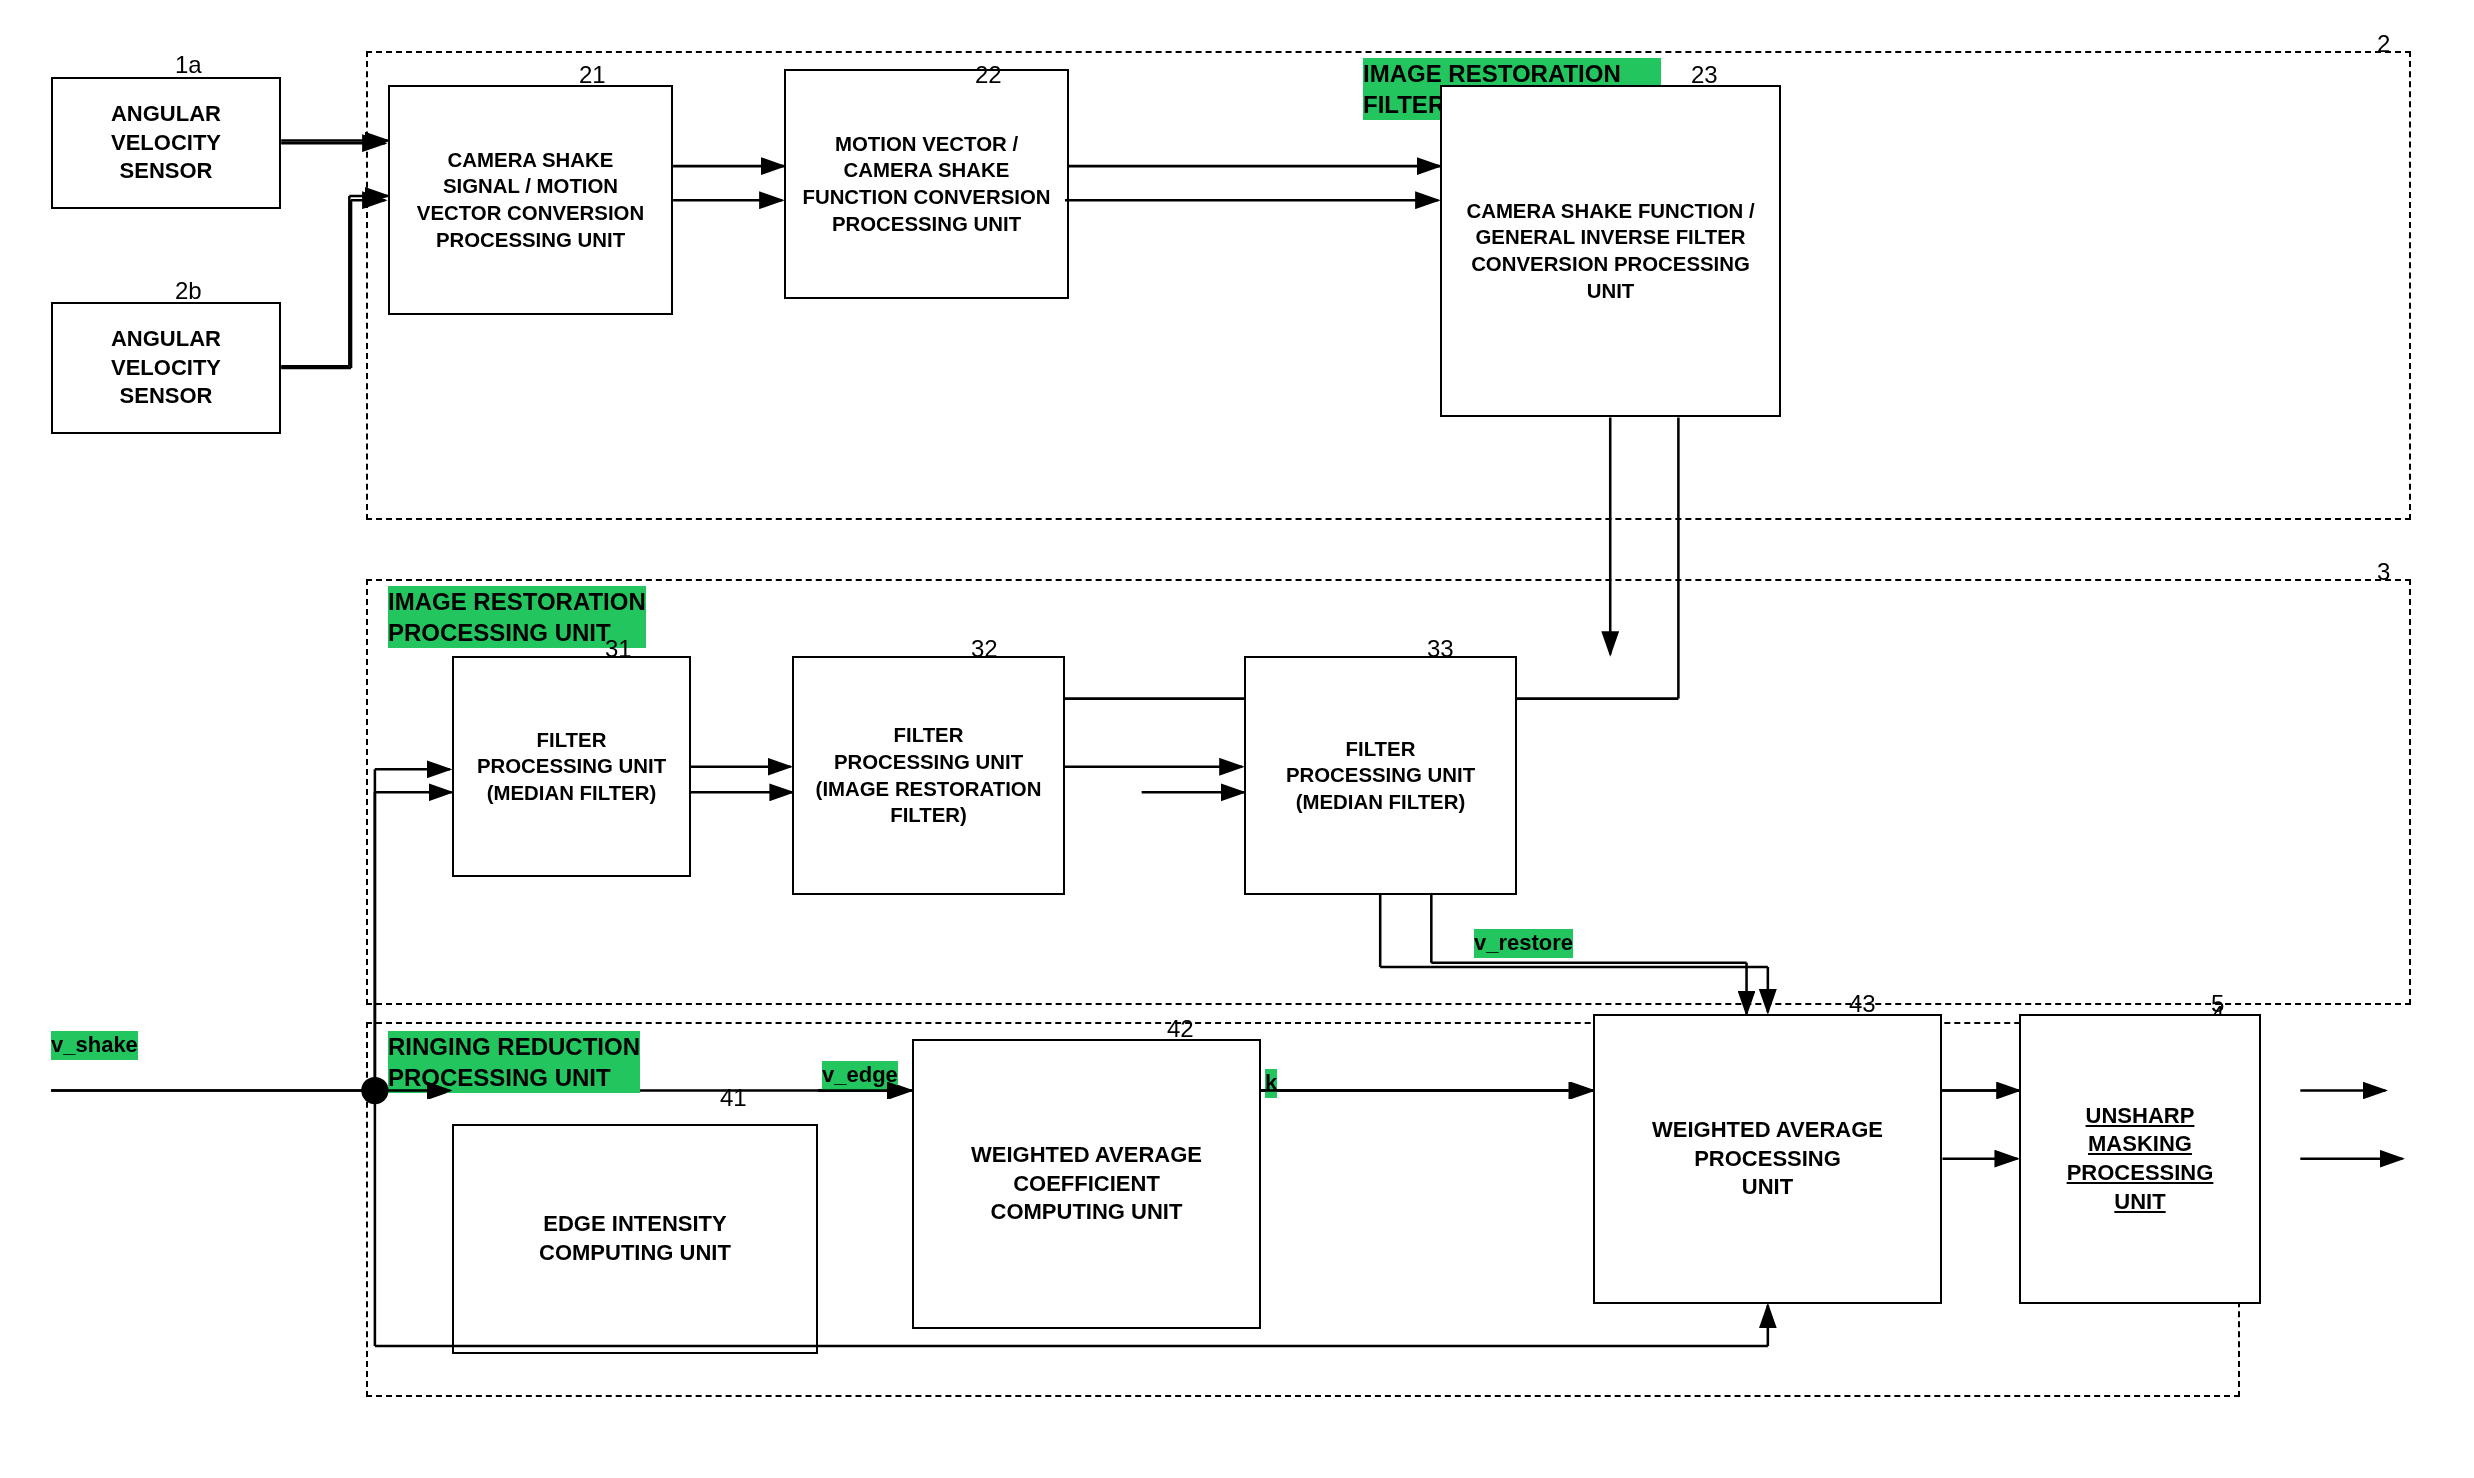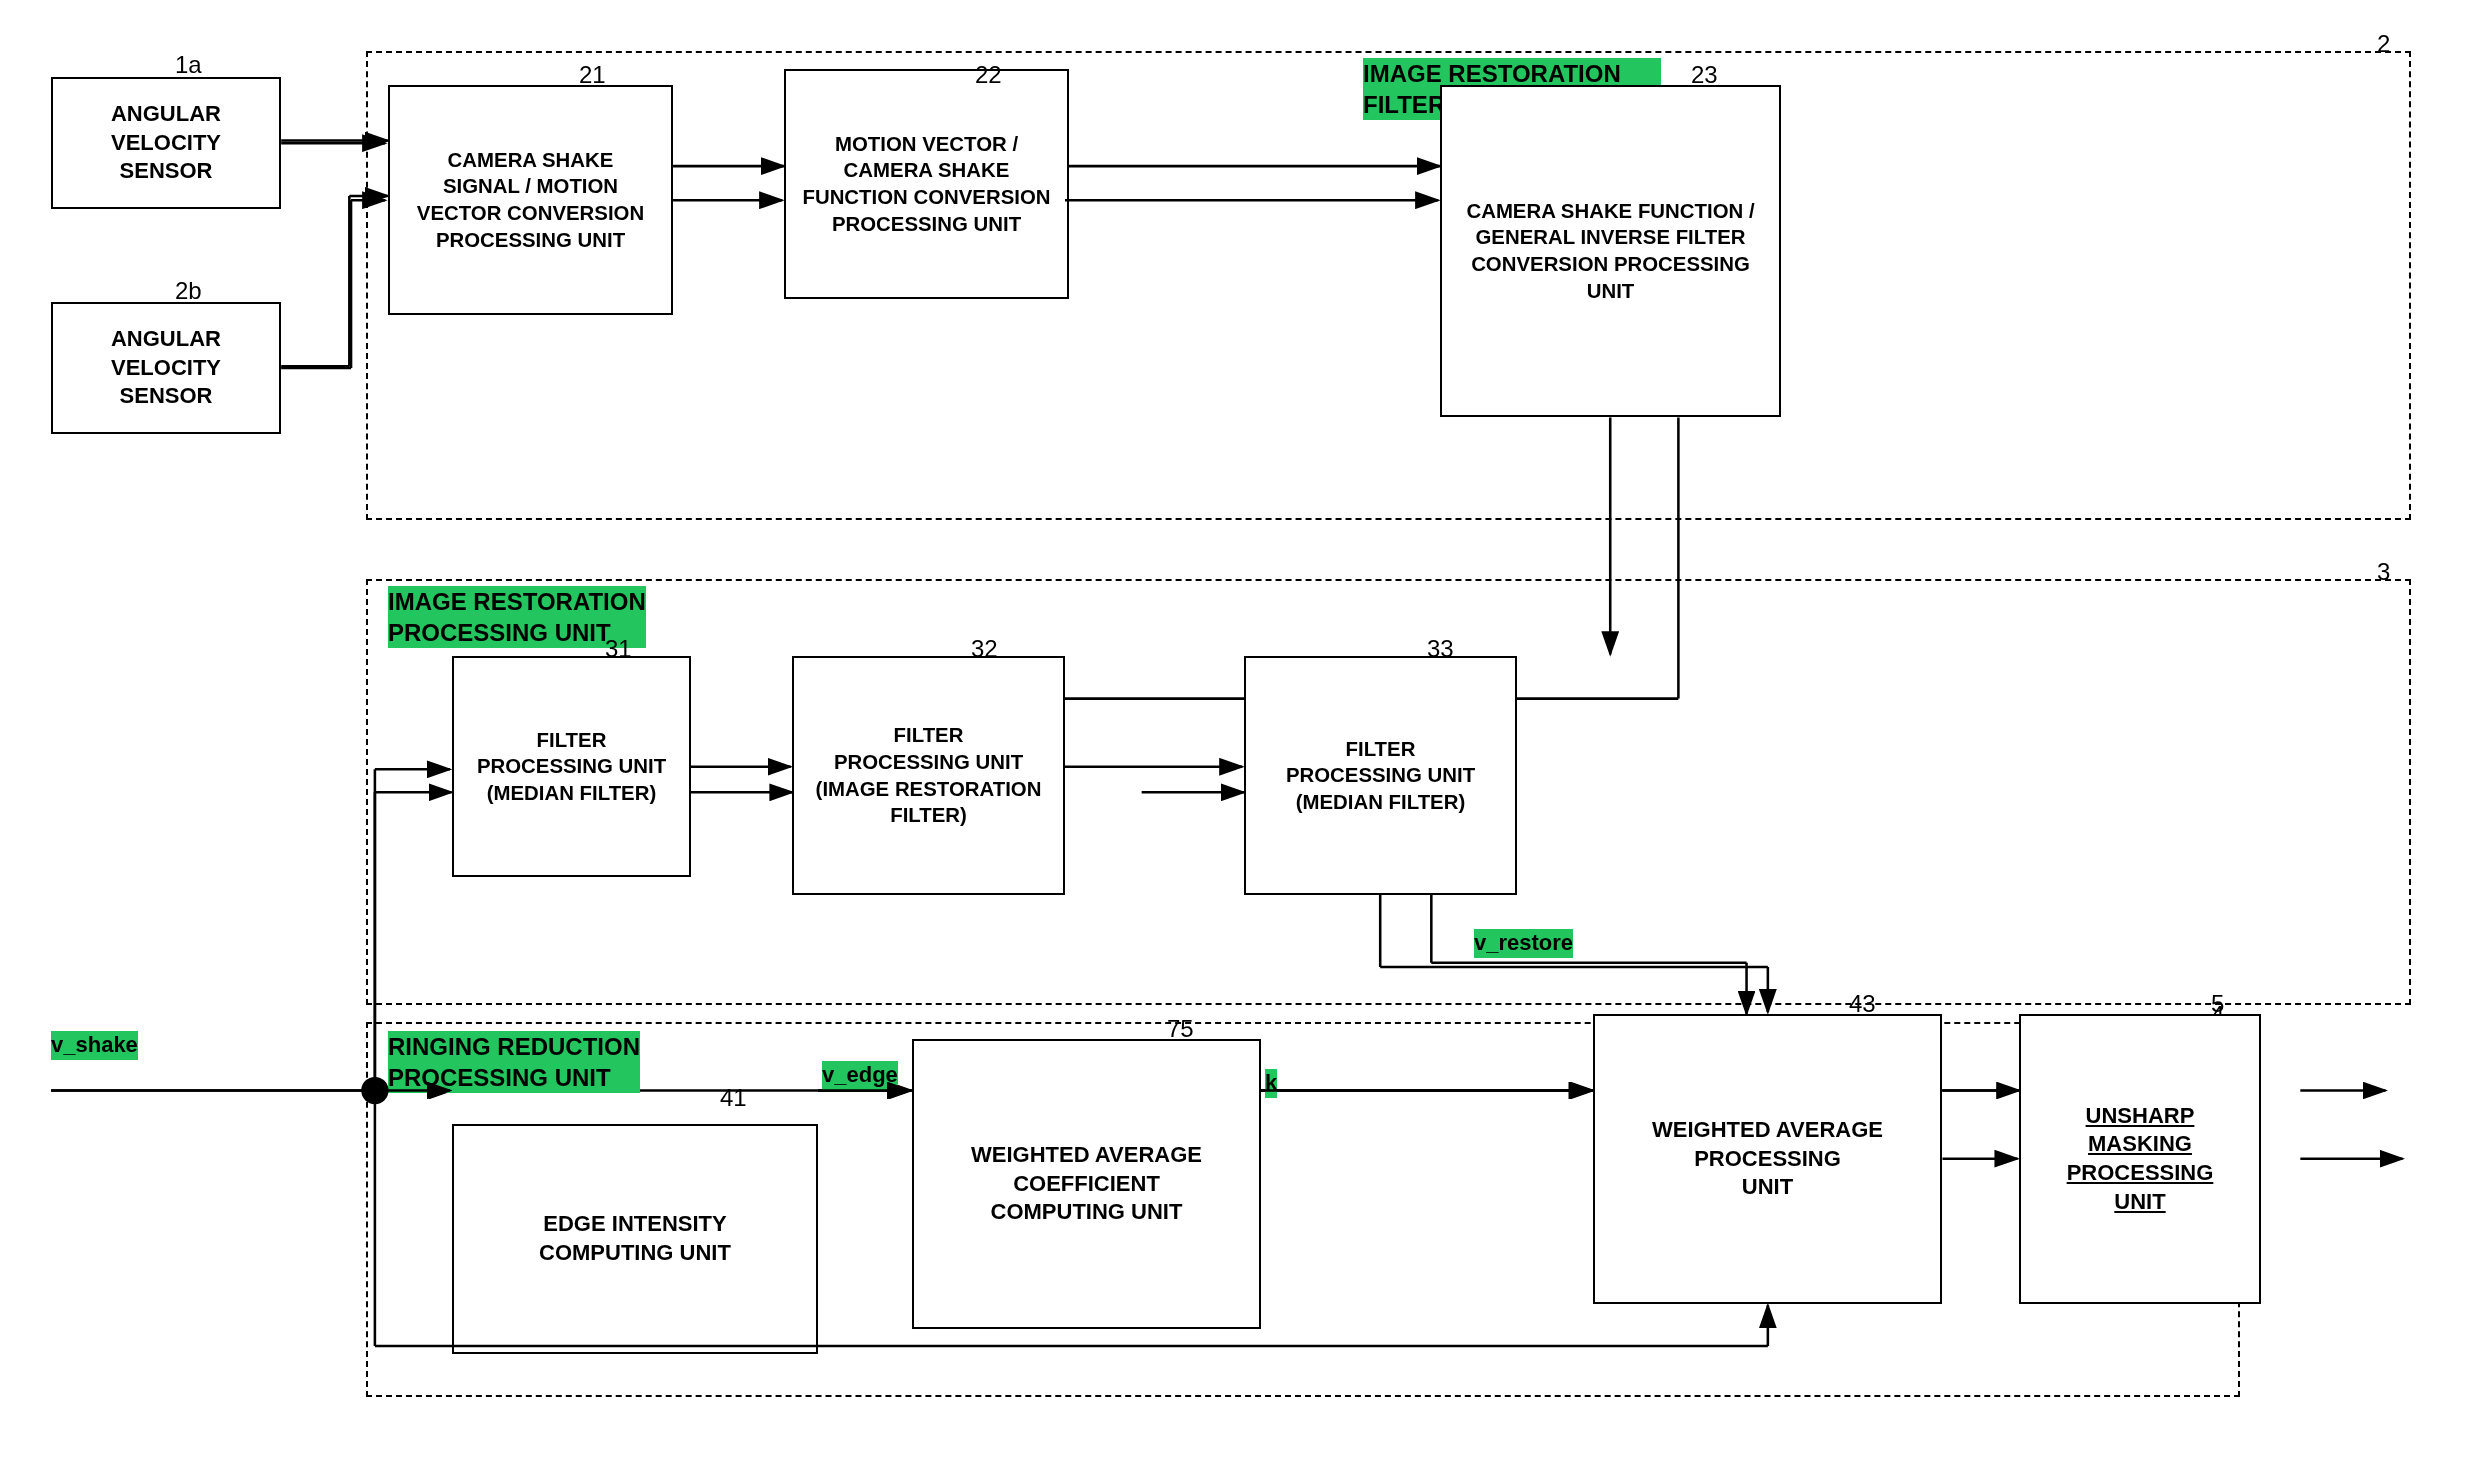--- a/index.html
+++ b/index.html
@@ -216,21 +216,21 @@
   </div>
 
   <div class="label" style="left:822px; top:1061px; font-size:22px;">
     <span>v_edge</span>
   </div>
 
   <div class="block" style="left:912px; top:1039px; width:349px; height:290px; font-size:22px;">
     <span>WEIGHTED AVERAGE<br>COEFFICIENT<br>COMPUTING UNIT</span>
   </div>
   <div class="ref-num" style="left:1167px; top:1015px;">
-    <span>75</span>
+    <span>42</span>
   </div>
 
   <div class="label" style="left:1265px; top:1069px; font-size:22px;">
     <span>k</span>
   </div>
 
   <div class="block" style="left:1593px; top:1014px; width:349px; height:290px; font-size:22px;">
     <span>WEIGHTED AVERAGE<br>PROCESSING<br>UNIT</span>
   </div>
   <div class="ref-num" style="left:1849px; top:990px;">

